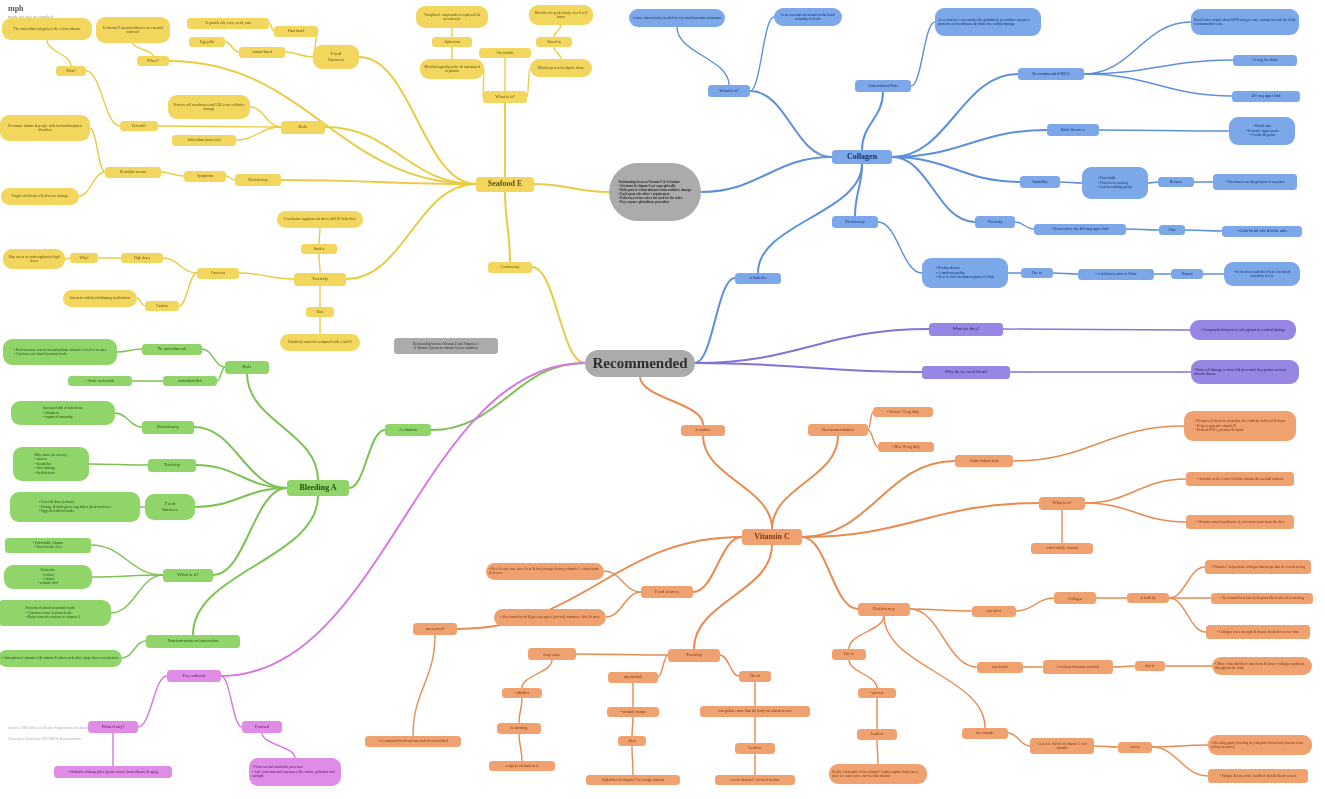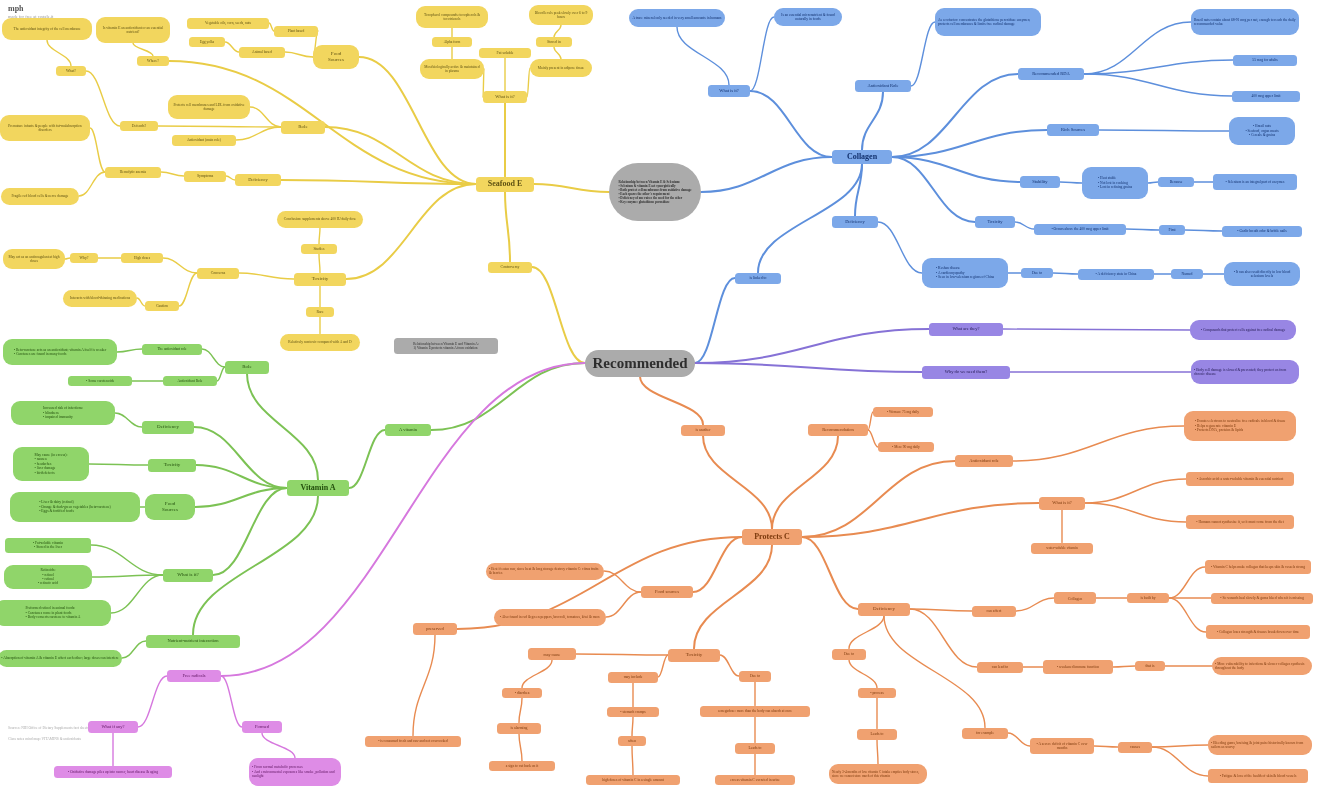--- a/index.html
+++ b/index.html
@@ -248,21 +248,21 @@
 • Seen in low-selenium regions of China</div>
       <div class="node" style="left: 1021px; top: 268px; width: 32px; height: 10px; background: rgb(124, 168, 233); color: rgb(18, 49, 110); font-size: 3.8px; border-radius: 3.5px;">Due to</div>
       <div class="node" style="left: 1078px; top: 268.5px; width: 76px; height: 11px; background: rgb(124, 168, 233); color: rgb(18, 49, 110); font-size: 3.6px; border-radius: 3.5px;">• A deficiency state in China</div>
       <div class="node" style="left: 1171px; top: 269px; width: 32px; height: 10px; background: rgb(124, 168, 233); color: rgb(18, 49, 110); font-size: 3.8px; border-radius: 3.5px;">Named</div>
       <div class="node" style="left: 1224px; top: 262px; width: 76px; height: 24px; background: rgb(124, 168, 233); color: rgb(18, 49, 110); font-size: 3.6px; border-radius: 9px;">• It can also result directly in low blood selenium levels</div>
       <div class="node" style="left: 735px; top: 272.5px; width: 46px; height: 11px; background: rgb(124, 168, 233); color: rgb(18, 49, 110); font-size: 3.8px; border-radius: 3.5px;">is linked to</div>
       <div class="node" style="left: 929px; top: 322.5px; width: 74px; height: 13px; background: rgb(152, 134, 228); color: rgb(36, 27, 82); font-size: 4.5px; border-radius: 3.5px;">What are they?</div>
       <div class="node" style="left: 1190px; top: 320px; width: 106px; height: 20px; background: rgb(152, 134, 228); color: rgb(36, 27, 82); font-size: 3.6px; border-radius: 9px;">• Compounds that protect cells against free radical damage</div>
       <div class="node" style="left: 922px; top: 365.5px; width: 88px; height: 13px; background: rgb(152, 134, 228); color: rgb(36, 27, 82); font-size: 4.5px; border-radius: 3.5px;">Why do we need them?</div>
       <div class="node" style="left: 1191px; top: 360px; width: 108px; height: 24px; background: rgb(152, 134, 228); color: rgb(36, 27, 82); font-size: 3.6px; border-radius: 9px; text-align: left;">• Body cell damage is slowed &amp; prevented; they protect us from chronic disease</div>
-      <div class="node" style="left: 287px; top: 480px; width: 62px; height: 16px; background: rgb(144, 213, 106); color: rgb(35, 79, 13); font-size: 8px; border-radius: 3.5px; font-weight: bold;">Vitamin A</div>
+      <div class="node" style="left: 287px; top: 480px; width: 62px; height: 16px; background: rgb(144, 213, 106); color: rgb(35, 79, 13); font-size: 8px; border-radius: 3.5px; font-weight: bold;">Bleeding A</div>
       <div class="node" style="left: 385px; top: 424px; width: 46px; height: 12px; background: rgb(144, 213, 106); color: rgb(35, 79, 13); font-size: 4.5px; border-radius: 3.5px;">A vitamin</div>
       <div class="node" style="left: 225px; top: 360.5px; width: 44px; height: 13px; background: rgb(144, 213, 106); color: rgb(35, 79, 13); font-size: 5px; border-radius: 3.5px;">Role</div>
       <div class="node" style="left: 142px; top: 343.5px; width: 60px; height: 11px; background: rgb(144, 213, 106); color: rgb(35, 79, 13); font-size: 3.6px; border-radius: 3.5px;">The antioxidant role</div>
       <div class="node" style="left: 3px; top: 339px; width: 114px; height: 26px; background: rgb(144, 213, 106); color: rgb(35, 79, 13); font-size: 3.6px; border-radius: 9px; text-align: left;">• Beta-carotene acts as an antioxidant; vitamin A itself is weaker
 • Carotenes are found in many foods</div>
       <div class="node" style="left: 163px; top: 376px; width: 54px; height: 10px; background: rgb(144, 213, 106); color: rgb(35, 79, 13); font-size: 3.6px; border-radius: 3.5px;">Antioxidant Role</div>
       <div class="node" style="left: 68px; top: 376px; width: 64px; height: 10px; background: rgb(144, 213, 106); color: rgb(35, 79, 13); font-size: 3.6px; border-radius: 3.5px;">• Some carotenoids</div>
       <div class="node" style="left: 142px; top: 420.5px; width: 52px; height: 13px; background: rgb(144, 213, 106); color: rgb(35, 79, 13); font-size: 5px; border-radius: 3.5px;">Deficiency</div>
       <div class="node" style="left: 11px; top: 401px; width: 104px; height: 24px; background: rgb(144, 213, 106); color: rgb(35, 79, 13); font-size: 3.6px; border-radius: 9px; text-align: left;">Increased risk of infections:
 • blindness
@@ -283,21 +283,21 @@
 • Stored in the liver</div>
       <div class="node" style="left: 4px; top: 565px; width: 88px; height: 24px; background: rgb(144, 213, 106); color: rgb(35, 79, 13); font-size: 3.6px; border-radius: 9px;">Retinoids:
 • retinol
 • retinal
 • retinoic acid</div>
       <div class="node" style="left: -5px; top: 600px; width: 116px; height: 26px; background: rgb(144, 213, 106); color: rgb(35, 79, 13); font-size: 3.6px; border-radius: 9px; text-align: left;">Preformed retinol in animal foods:
 • Carotenes come in plant foods
 • Body converts carotene to vitamin A</div>
       <div class="node" style="left: 146px; top: 634.5px; width: 94px; height: 13px; background: rgb(144, 213, 106); color: rgb(35, 79, 13); font-size: 4.5px; border-radius: 3.5px;">Nutrient-nutrient interaction</div>
       <div class="node" style="left: -2px; top: 649.5px; width: 124px; height: 17px; background: rgb(144, 213, 106); color: rgb(35, 79, 13); font-size: 3.6px; border-radius: 9px; text-align: left;">• Absorption of vitamin A &amp; vitamin E affect each other; large doses can interfere</div>
-      <div class="node" style="left: 742px; top: 529px; width: 60px; height: 16px; background: rgb(240, 161, 112); color: rgb(124, 58, 13); font-size: 8px; border-radius: 3.5px; font-weight: bold;">Protects C</div>
+      <div class="node" style="left: 742px; top: 529px; width: 60px; height: 16px; background: rgb(240, 161, 112); color: rgb(124, 58, 13); font-size: 8px; border-radius: 3.5px; font-weight: bold;">Vitamin C</div>
       <div class="node" style="left: 681px; top: 424.5px; width: 44px; height: 11px; background: rgb(240, 161, 112); color: rgb(124, 58, 13); font-size: 3.8px; border-radius: 3.5px;">is another</div>
       <div class="node" style="left: 808px; top: 424px; width: 60px; height: 12px; background: rgb(240, 161, 112); color: rgb(124, 58, 13); font-size: 4.5px; border-radius: 3.5px;">Recommendation</div>
       <div class="node" style="left: 873px; top: 407px; width: 60px; height: 10px; background: rgb(240, 161, 112); color: rgb(124, 58, 13); font-size: 3.6px; border-radius: 3.5px;">• Women: 75 mg daily</div>
       <div class="node" style="left: 878px; top: 442px; width: 56px; height: 10px; background: rgb(240, 161, 112); color: rgb(124, 58, 13); font-size: 3.6px; border-radius: 3.5px;">• Men: 90 mg daily</div>
       <div class="node" style="left: 955px; top: 455px; width: 58px; height: 12px; background: rgb(240, 161, 112); color: rgb(124, 58, 13); font-size: 4.5px; border-radius: 3.5px;">Antioxidant role</div>
       <div class="node" style="left: 1184px; top: 411px; width: 112px; height: 30px; background: rgb(240, 161, 112); color: rgb(124, 58, 13); font-size: 3.6px; border-radius: 9px; text-align: left;">• Donates electrons to neutralize free radicals in blood &amp; tissue
 • Helps regenerate vitamin E
 • Protects DNA, proteins &amp; lipids</div>
       <div class="node" style="left: 1039px; top: 496.5px; width: 46px; height: 13px; background: rgb(240, 161, 112); color: rgb(124, 58, 13); font-size: 4.5px; border-radius: 3.5px;">What is it?</div>
       <div class="node" style="left: 1186px; top: 472px; width: 108px; height: 14px; background: rgb(240, 161, 112); color: rgb(124, 58, 13); font-size: 3.6px; border-radius: 3.5px; text-align: left;">• Ascorbic acid: a water-soluble vitamin &amp; essential nutrient</div>

